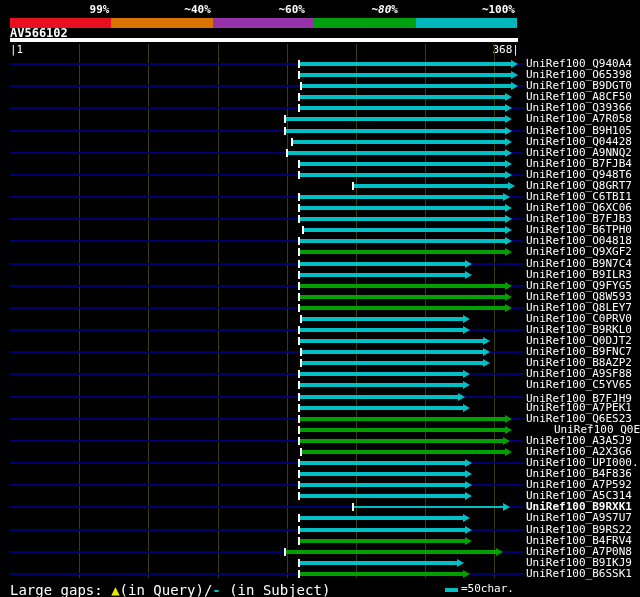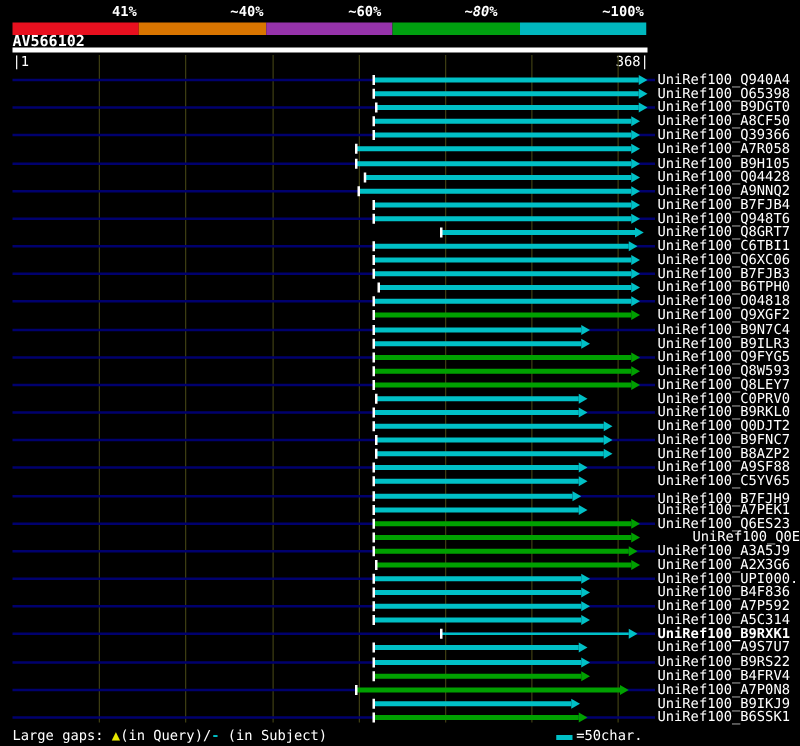--- a/index.html
+++ b/index.html
@@ -12,32 +12,32 @@
   #watermark{left:342px;top:27px;width:180px;text-align:right;font-size:11px;font-weight:bold;color:#000080;}
   #ruler{left:10px;top:38px;width:508px;height:4px;background:#fff;}
   #ruler-start{left:10px;top:43px;font-size:11px;}
   #ruler-end{left:419px;top:43px;width:100px;text-align:right;font-size:11px;}
   .grid{position:absolute;top:44px;height:534px;width:1px;background:#3c3c12;}
   .guide{position:absolute;height:2px;background:#00006e;left:10px;width:514px;}
   .bar{position:absolute;}
   .tick{position:absolute;width:2px;height:8px;background:#fff;}
   .arrow{position:absolute;width:0;height:0;border-top:4px solid transparent;border-bottom:4px solid transparent;}
   .hitlabel{position:absolute;left:526px;font-size:11px;line-height:12px;white-space:nowrap;color:#fff;}
-  .legend-text{position:absolute;left:10px;top:582px;font-size:11px;white-space:pre;}
+  .legend-text{position:absolute;left:10px;top:582px;font-size:14px;white-space:pre;}
   #legend-swatch{left:445px;top:588px;width:13px;height:4px;}
   #legend-scale{left:461px;top:582px;font-size:11px;}
 </style>
 </head>
 <body>
 
 <div id="screen">
 
   <div id="scale-bar">
       <div class="seg" style="left: 10px; width: 101.4px; background: rgb(232, 16, 31);"></div>
-      <div class="seglabel" style="left: 29.4px;">41%</div>
+      <div class="seglabel" style="left: 29.4px;">99%</div>
       <div class="seg" style="left: 111.4px; width: 101.4px; background: rgb(217, 117, 0);"></div>
       <div class="seglabel" style="left: 130.8px;">~40%</div>
       <div class="seg" style="left: 212.8px; width: 101.4px; background: rgb(150, 51, 170);"></div>
       <div class="seglabel" style="left: 225px;">~60%</div>
       <div class="seg" style="left: 314.2px; width: 101.4px; background: rgb(0, 160, 16);"></div>
       <div class="seglabel" style="left: 318px; font-style: italic;">~80%</div>
       <div class="seg" style="left: 415.6px; width: 101.4px; background: rgb(0, 183, 190);"></div>
       <div class="seglabel" style="left: 435px;">~100%</div>
     </div>
 

